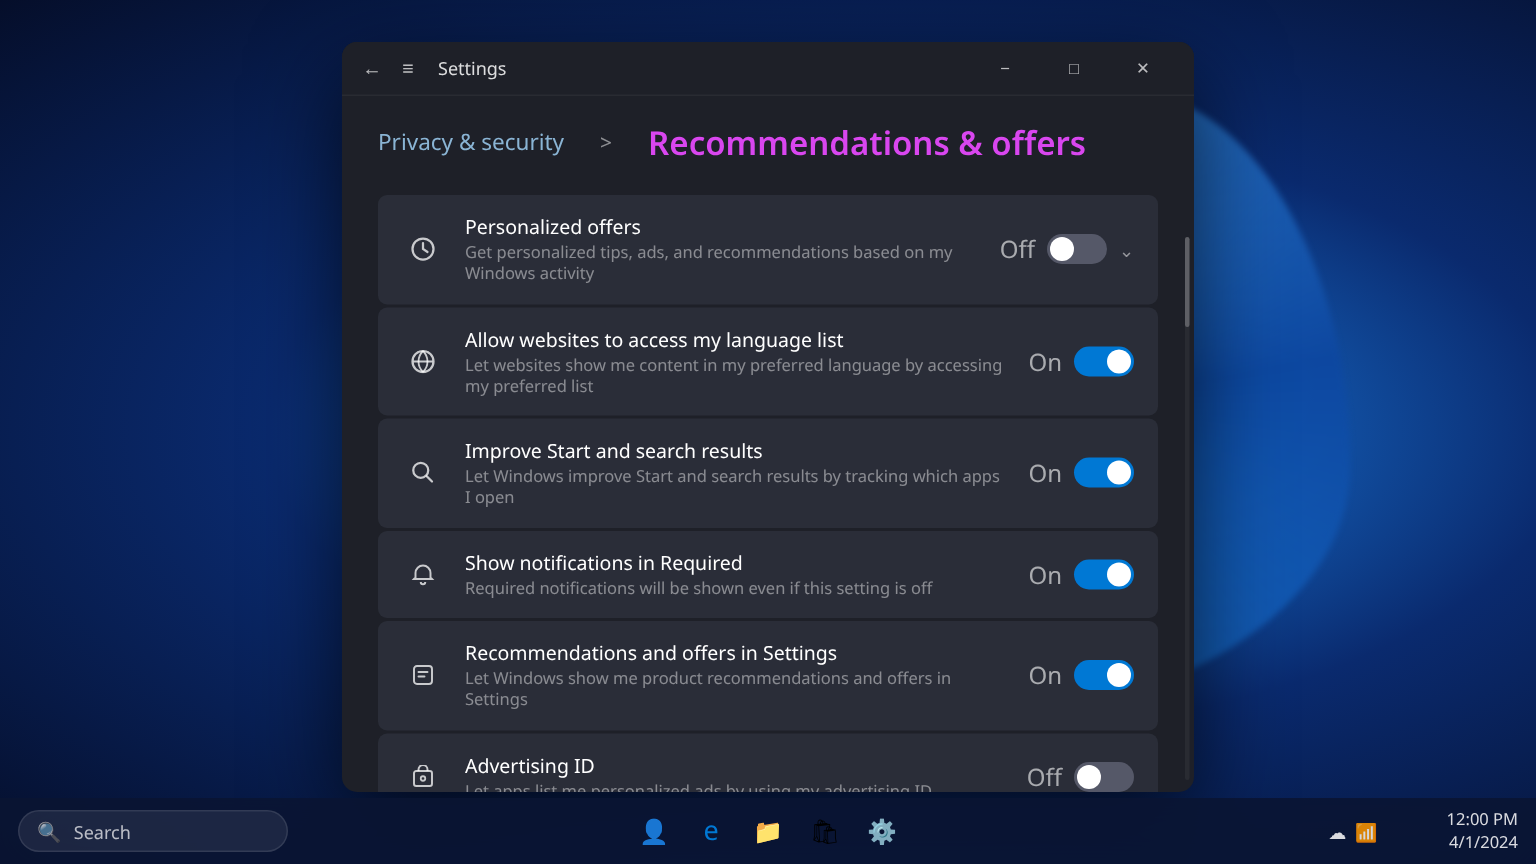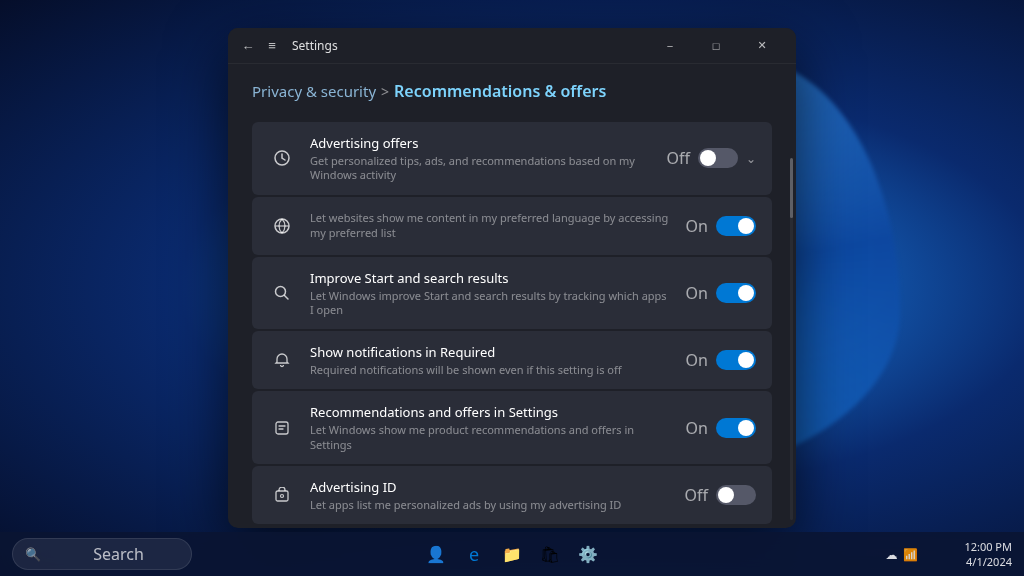--- a/index.html
+++ b/index.html
@@ -69,22 +69,21 @@
       gap: 8px;
       width: 180px;
       cursor: pointer;
     }
     .taskbar-search-icon {
       color: rgba(255,255,255,0.7);
       font-size: 13px;
     }
     .taskbar-search-text {
       color: rgba(255,255,255,0.7);
-      font-size: 16px;
-      margin-left: 44px;
+      font-size: 12px;
     }
     .taskbar-center {
       position: absolute;
       left: 50%;
       transform: translateX(-50%);
       display: flex;
       align-items: center;
       gap: 6px;
     }
     .taskbar-icon {
@@ -175,36 +174,36 @@
       overflow-y: auto;
     }
     .content::-webkit-scrollbar { width: 4px; }
     .content::-webkit-scrollbar-track { background: transparent; }
     .content::-webkit-scrollbar-thumb { background: rgba(255,255,255,0.2); border-radius: 2px; }
 
     
     .breadcrumb {
       display: flex;
       align-items: center;
-      gap: 5px;
+      gap: 24px;
       margin-bottom: 20px;
     }
     .breadcrumb-parent {
       color: #8ab4d4;
       font-size: 15px;
       font-weight: 400;
       cursor: pointer;
     }
     .breadcrumb-sep {
       color: rgba(255,255,255,0.5);
       font-size: 14px;
     }
     .breadcrumb-current {
-      color: #7dd3fc;
-      font-size: 16px;
+      color: #d946ef;
+      font-size: 22px;
       font-weight: 600;
     }
 
     
     .settings-list {
       display: flex;
       flex-direction: column;
       gap: 2px;
     }
     .settings-item {
@@ -337,21 +336,21 @@
 
     <div class="settings-list" id="settings-list">
     <div class="settings-item">
       <div class="item-icon">
         <svg width="16" height="16" viewBox="0 0 16 16" fill="none">
               <circle cx="8" cy="8" r="7" stroke="rgba(255,255,255,0.75)" stroke-width="1.5"></circle>
               <path d="M8 4v4l3 2" stroke="rgba(255,255,255,0.75)" stroke-width="1.5" stroke-linecap="round"></path>
             </svg>
       </div>
       <div class="item-text">
-        <div class="item-title">Advertising offers</div>
+        <div class="item-title">Personalized offers</div>
         <div class="item-desc">Get personalized tips, ads, and recommendations based on my Windows activity</div>
       </div>
       <div class="item-control">
         <span class="toggle-label">Off</span>
         <div class="toggle">
           <div class="toggle-track off">
             <div class="toggle-thumb"></div>
           </div>
         </div>
         <span class="chevron">⌄</span>
@@ -360,20 +359,21 @@
         <div class="settings-item">
       <div class="item-icon">
         <svg width="16" height="16" viewBox="0 0 16 16" fill="none">
               <circle cx="8" cy="8" r="7" stroke="rgba(255,255,255,0.75)" stroke-width="1.5"></circle>
               <path d="M8 1c0 0-3 3-3 7s3 7 3 7" stroke="rgba(255,255,255,0.75)" stroke-width="1.2"></path>
               <path d="M8 1c0 0 3 3 3 7s-3 7-3 7" stroke="rgba(255,255,255,0.75)" stroke-width="1.2"></path>
               <path d="M1.5 8h13" stroke="rgba(255,255,255,0.75)" stroke-width="1.2"></path>
             </svg>
       </div>
       <div class="item-text">
+        <div class="item-title">Allow websites to access my language list</div>
         <div class="item-desc">Let websites show me content in my preferred language by accessing my preferred list</div>
       </div>
       <div class="item-control">
         <span class="toggle-label">On</span>
         <div class="toggle">
           <div class="toggle-track on">
             <div class="toggle-thumb"></div>
           </div>
         </div>
 

